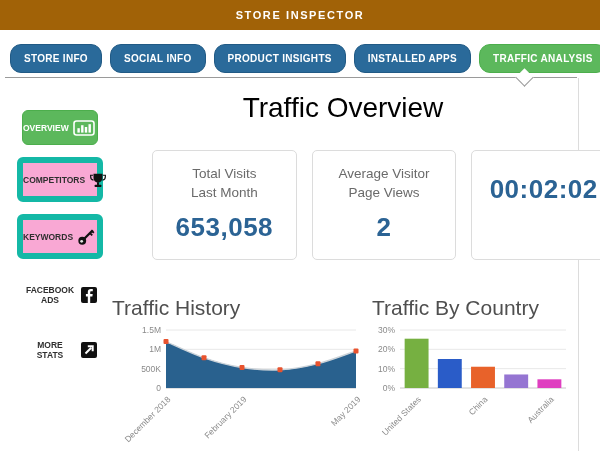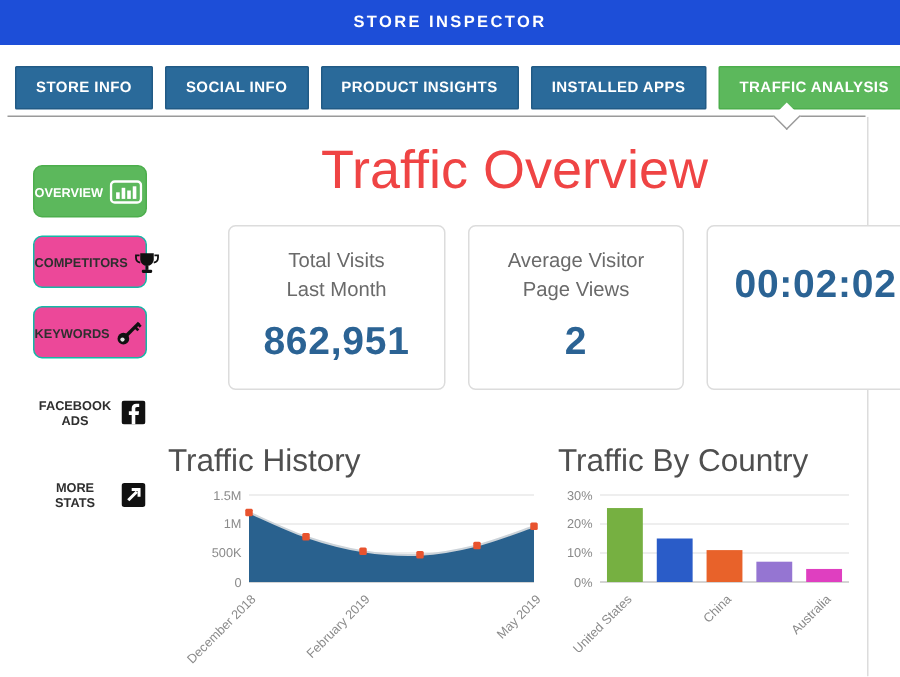--- a/index.html
+++ b/index.html
@@ -3,58 +3,58 @@
 <meta charset="utf-8">
 <style>
   html,body{margin:0;padding:0;}
   body{
     width:600px;height:451px;position:relative;overflow:hidden;
     background:#ffffff;font-family:"Liberation Sans",sans-serif;
     -webkit-font-smoothing:antialiased;
   }
   
   .topbar{
-    position:absolute;left:0;top:0;width:600px;height:30px;background:#1d4ed8;
+    position:absolute;left:0;top:0;width:600px;height:30px;background:#a16207;
     display:flex;align-items:center;justify-content:center;
     color:#fff;font-weight:bold;font-size:11px;letter-spacing:1.6px;
   }
   
   .tabs{
     position:absolute;left:10px;top:44px;width:578px;
     display:flex;justify-content:space-between;gap:8px;
   }
   .tab{
-    flex:0 1 auto;background:#2a6a9a;border:1px solid #215a85;border-radius:1px;
+    flex:0 1 auto;background:#2a6a9a;border:1px solid #215a85;border-radius:11px;
     color:#fff;font-weight:bold;font-size:10px;letter-spacing:.3px;
     padding:8px 13px;text-align:center;white-space:nowrap;cursor:pointer;
   }
   .tab.active{background:#5cb85c;border-color:#4cae4c;}
   .tab-separator{position:absolute;left:5px;top:77px;width:572px;height:1px;background:#9a9a9a;}
   .caret{
     position:absolute;left:518px;top:71px;width:12px;height:12px;background:#fff;
     border-right:1px solid #9a9a9a;border-bottom:1px solid #9a9a9a;transform:rotate(45deg);
   }
   .right-border{position:absolute;left:578px;top:78px;width:1px;height:373px;background:#dcdcdc;}
 
   
   .sidebar{position:absolute;left:14px;top:110px;width:92px;display:flex;flex-direction:column;align-items:center;}
   .side-btn{
     width:74px;border-radius:6px;padding:8px 0 7px;margin-bottom:12px;
     display:flex;flex-direction:row;align-items:center;gap:4px;
     font-size:8.5px;font-weight:bold;color:#2f2f2f;text-align:center;cursor:pointer;
   }
   .side-btn.green{background:#5cb85c;border:1px solid #4cae4c;color:#fff;}
-  .side-btn.gray{background:#ec4899;border:1px solid #14b8a6;}
+  .side-btn.gray{background:#f9a8d4;border:6px solid #14b8a6;}
   .side-btn.plain{background:transparent;border:none;margin-top:6px;margin-bottom:14px;}
   .side-btn .icon{display:flex;align-items:center;justify-content:center;height:18px;}
 
   
   .main-title{
     position:absolute;left:108px;width:470px;top:92px;text-align:center;
-    font-size:36px;color:#ef4444;
+    font-size:28px;color:#000000;
   }
   .cards{position:absolute;left:113px;top:150px;width:464px;display:flex;gap:15px;padding-left:39px;}
   .card{
     flex:1;background:#fff;border:1px solid #dcdcdc;border-radius:5px;
     text-align:center;padding:14px 4px 16px;
   }
   .card-label{font-size:13.5px;color:#6a6a6a;line-height:1.4;}
   .card-value{margin-top:9px;font-size:26px;font-weight:bold;color:#2b6394;letter-spacing:.5px;}
 
   .chart-block{position:absolute;top:284px;}
@@ -140,21 +140,21 @@
 </div>
 
 <div class="main-title">Traffic Overview</div>
 
 <div class="cards">
   <div class="card">
     <div class="card-label">
       <div>Total Visits</div>
       <div>Last Month</div>
     </div>
-    <div class="card-value">862,951</div>
+    <div class="card-value">653,058</div>
   </div>
   <div class="card">
     <div class="card-label">
       <div>Average Visitor</div>
       <div>Page Views</div>
     </div>
     <div class="card-value">2</div>
   </div>
   <div class="card">
     <div class="card-value">00:02:02</div>

